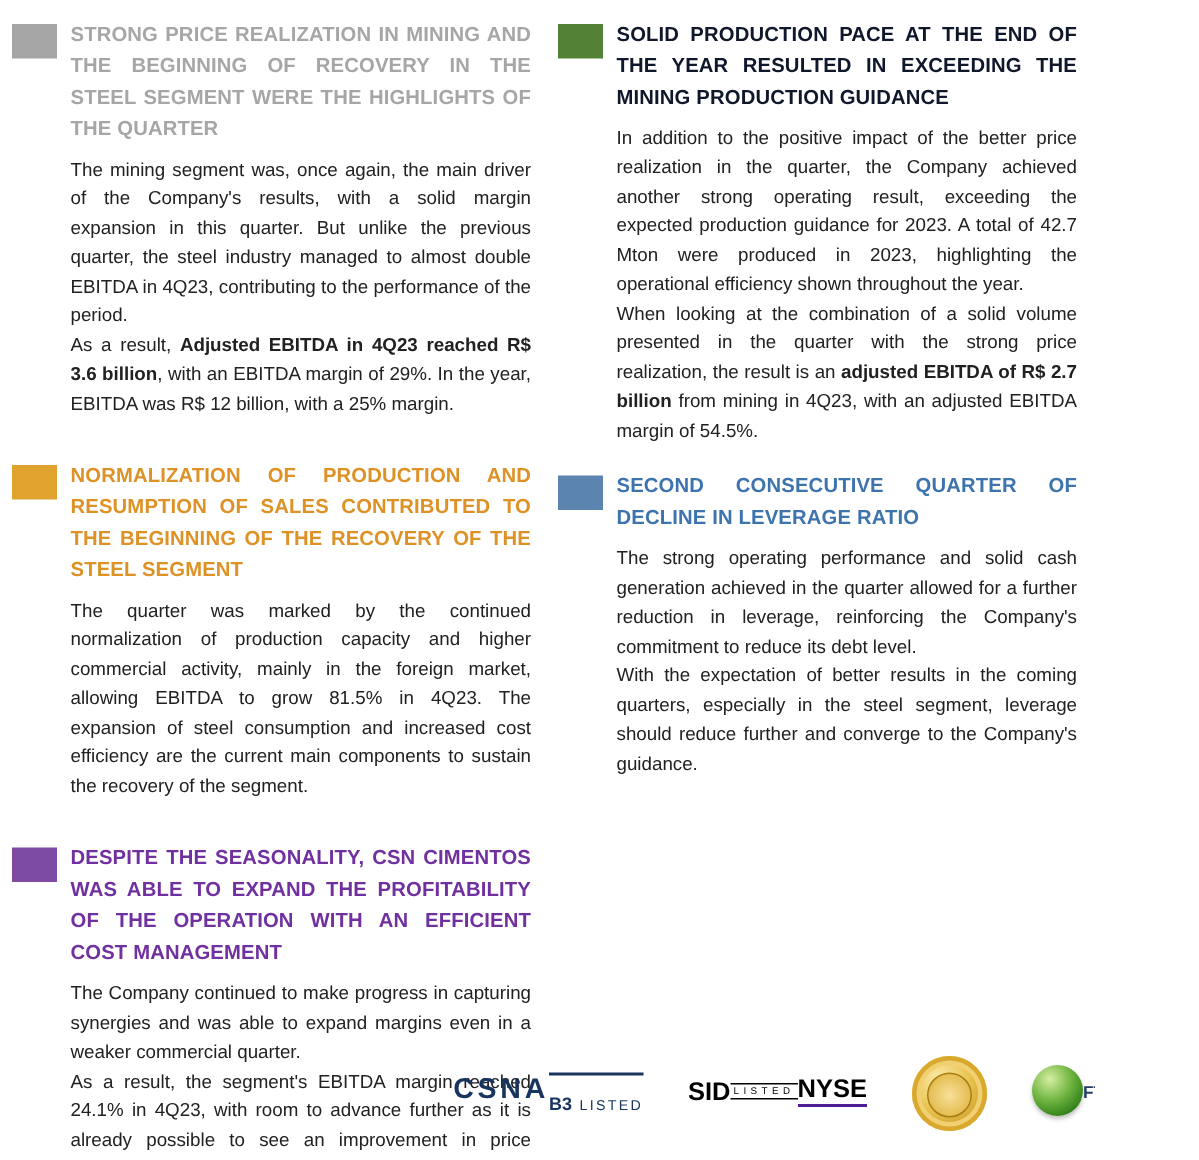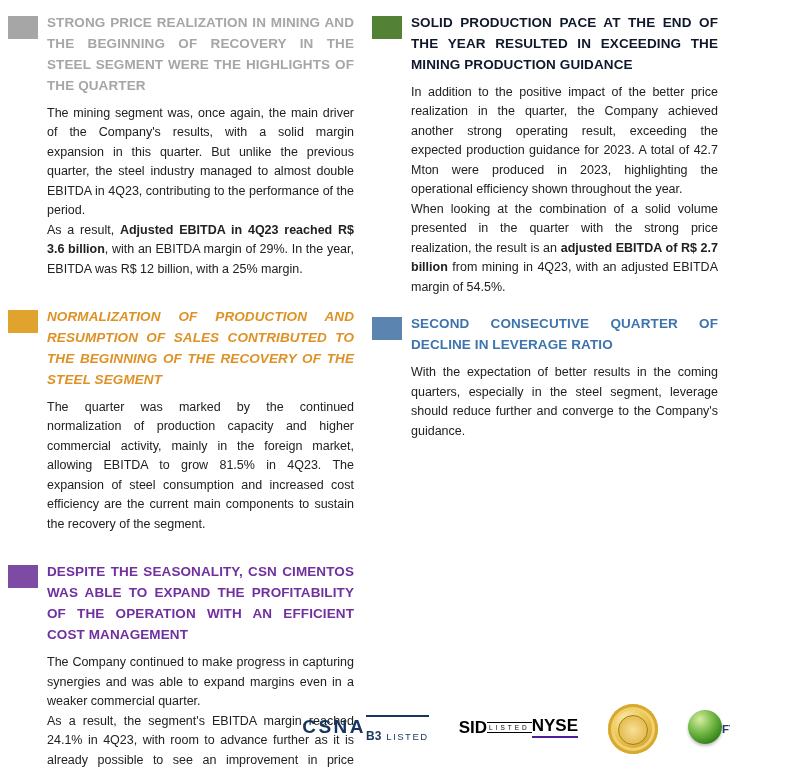--- a/index.html
+++ b/index.html
@@ -86,21 +86,21 @@
         <div class="body">
             <p><span>The mining segment was, once again, the main driver of the Company's results, with a solid margin expansion in this quarter. But unlike the previous quarter, the steel industry managed to almost double EBITDA in 4Q23, contributing to the performance of the period.</span></p>
             <p><span>As a result, </span><b>Adjusted EBITDA in 4Q23 reached R$ 3.6 billion</b><span>, with an EBITDA margin of 29%. In the year, EBITDA was R$ 12 billion, with a 25% margin.</span></p>
           </div>
       </div>
     </section>
 
     <section class="block gap-lg">
       <span class="sq" style="background: rgb(224, 163, 46);"></span>
       <div class="content">
-        <h2 class="heading" style="color: rgb(222, 146, 38); font-style: italic;">NORMALIZATION OF PRODUCTION AND RESUMPTION OF SALES CONTRIBUTED TO THE BEGINNING OF THE RECOVERY OF THE STEEL SEGMENT</h2>
+        <h2 class="heading" style="color: rgb(222, 146, 38);">NORMALIZATION OF PRODUCTION AND RESUMPTION OF SALES CONTRIBUTED TO THE BEGINNING OF THE RECOVERY OF THE STEEL SEGMENT</h2>
         <div class="body">
             <p><span>The quarter was marked by the continued normalization of production capacity and higher commercial activity, mainly in the foreign market, allowing EBITDA to grow 81.5% in 4Q23. The expansion of steel consumption and increased cost efficiency are the current main components to sustain the recovery of the segment.</span></p>
           </div>
       </div>
     </section>
 
     <section class="block">
       <span class="sq" style="background: rgb(125, 75, 163);"></span>
       <div class="content">
         <h2 class="heading" style="color: rgb(112, 48, 160);">DESPITE THE SEASONALITY, CSN CIMENTOS WAS ABLE TO EXPAND THE PROFITABILITY OF THE OPERATION WITH AN EFFICIENT COST MANAGEMENT</h2>
@@ -124,20 +124,21 @@
             <p><span>When looking at the combination of a solid volume presented in the quarter with the strong price realization, the result is an </span><b>adjusted EBITDA of R$ 2.7 billion</b><span> from mining in 4Q23, with an adjusted EBITDA margin of 54.5%.</span></p>
           </div>
       </div>
     </section>
 
     <section class="block">
       <span class="sq" style="background: rgb(91, 132, 177);"></span>
       <div class="content">
         <h2 class="heading" style="color: rgb(62, 116, 174);">SECOND CONSECUTIVE QUARTER OF DECLINE IN LEVERAGE RATIO</h2>
         <div class="body">
+            <p><span>The strong operating performance and solid cash generation achieved in the quarter allowed for a further reduction in leverage, reinforcing the Company's commitment to reduce its debt level.</span></p>
             <p><span>With the expectation of better results in the coming quarters, especially in the steel segment, leverage should reduce further and converge to the Company's guidance.</span></p>
           </div>
       </div>
     </section>
 
     <div class="logos">
 
       <div class="logo b3">
         <div class="b3-ticker">CSNA</div>
         <div class="b3-row">

